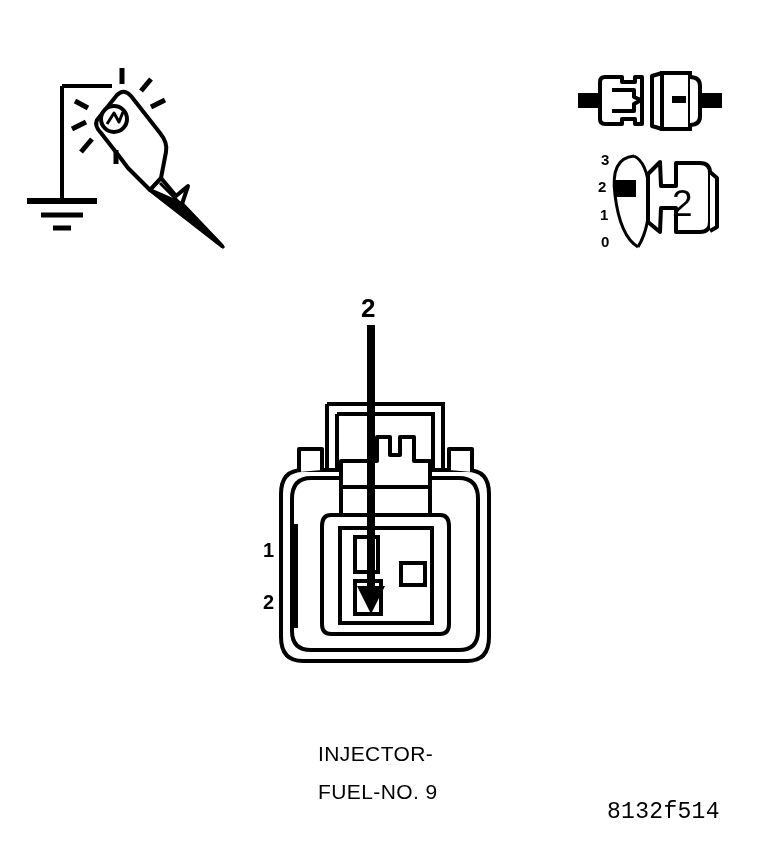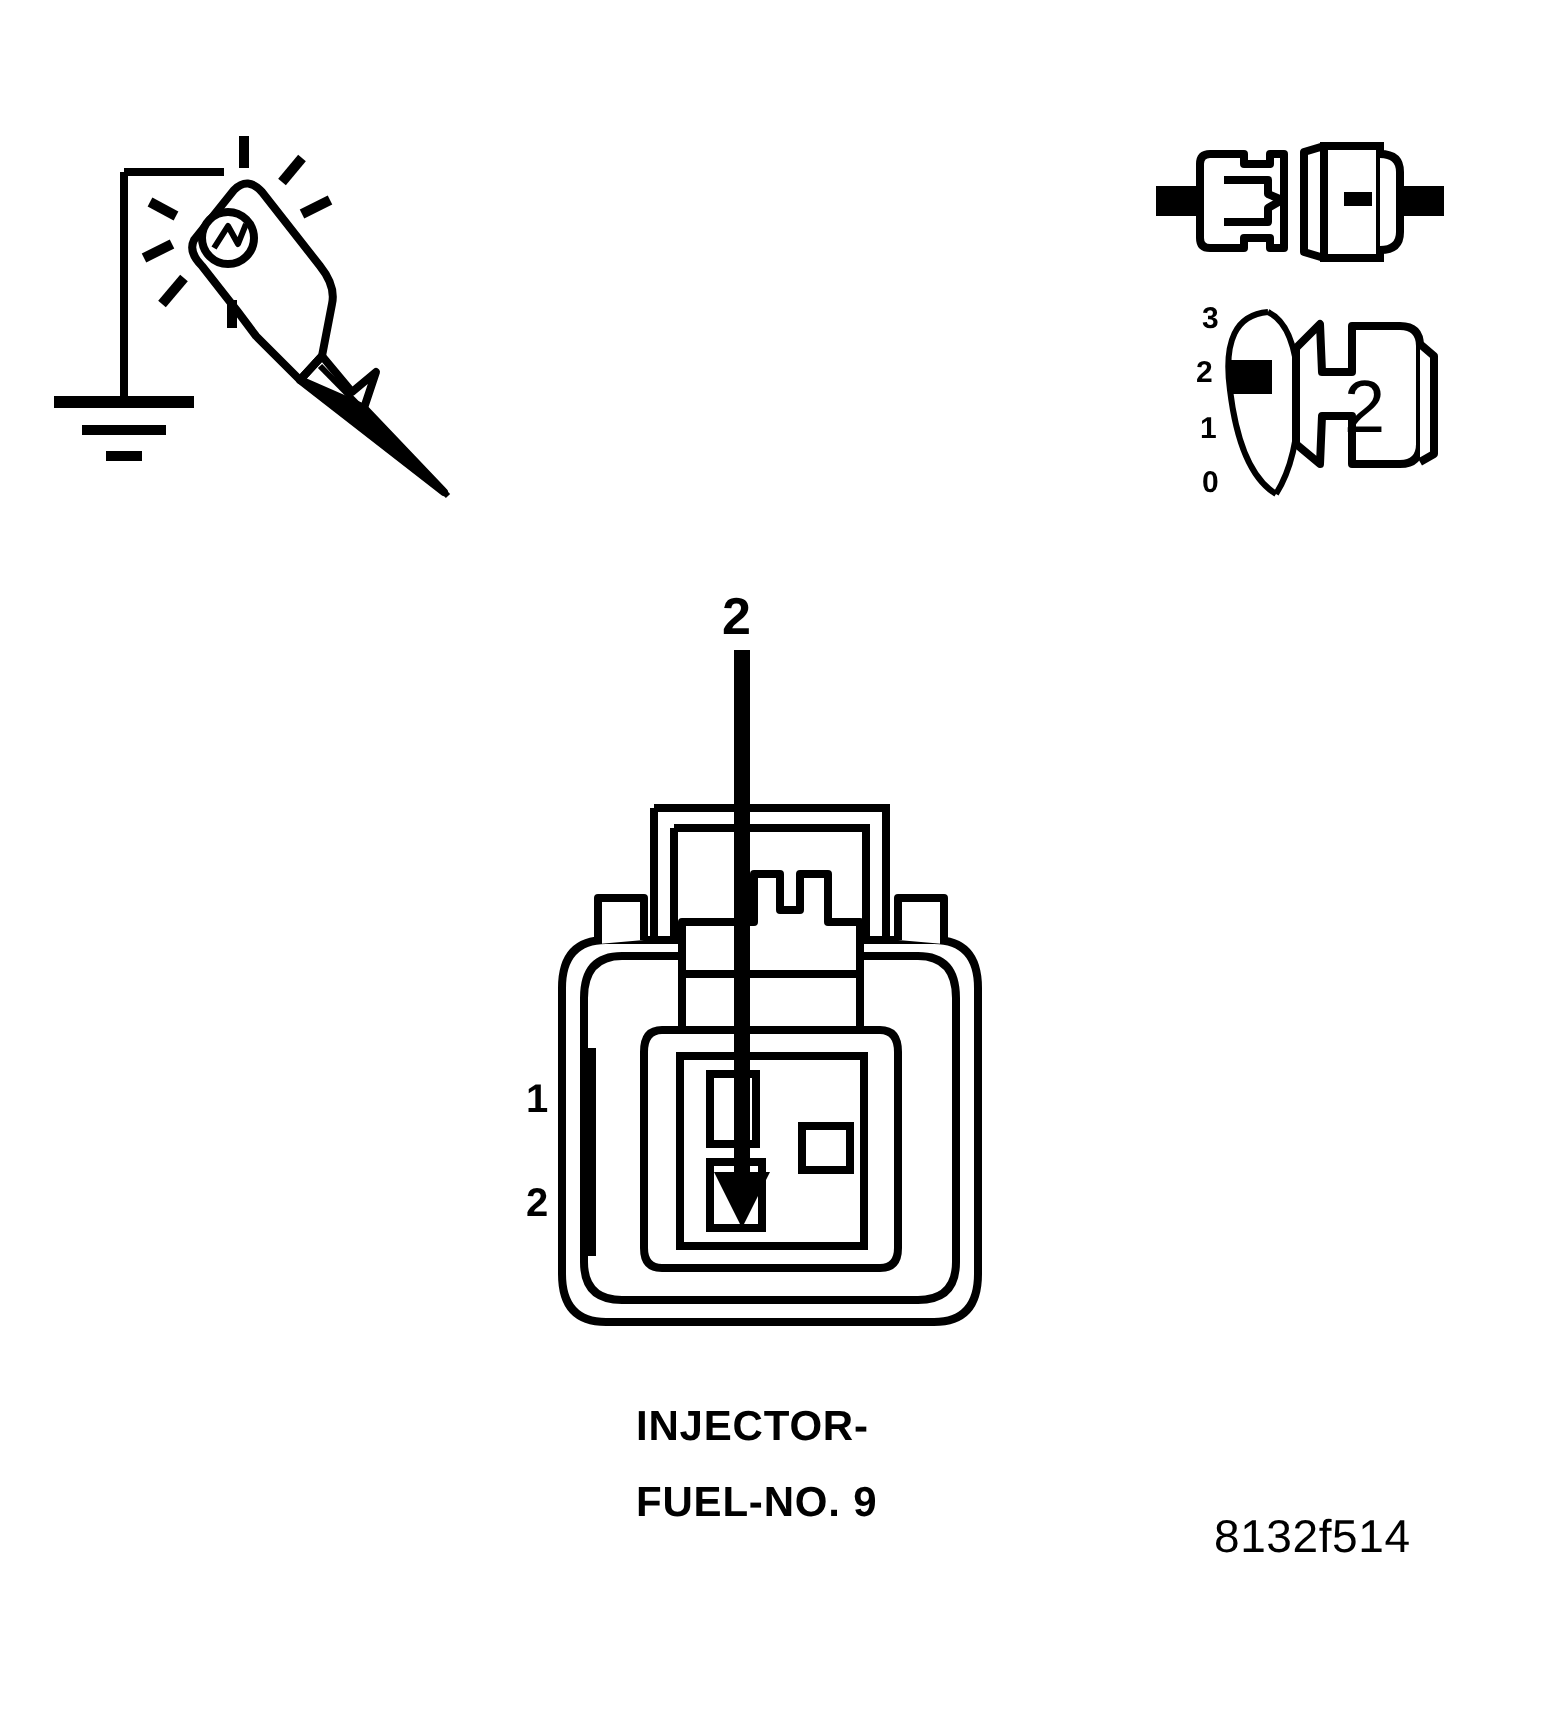--- a/index.html
+++ b/index.html
@@ -25,31 +25,33 @@
   }
   .lbl {
     position: absolute;
     color: #000000;
     font-family: "Liberation Sans", sans-serif;
     white-space: pre;
     line-height: 1;
   }
   #caption-line1, #caption-line2 {
     font-size: 21px;
-    font-weight: bold;
+    font-weight: normal;
     letter-spacing: 0.4px;
+    margin-top: 40px;
   }
   #caption-line1 { left: 318px; top: 703px; }
   #caption-line2 { left: 318px; top: 741px; }
   #figure-id {
     left: 607px;
-    top: 757px;
+    top: 801px;
     font-size: 23px;
     font-weight: normal;
     letter-spacing: 0.3px;
+    font-family: Liberation Mono, monospace;
   }
   #callout-number {
     left: 361px;
     top: 295px;
     font-size: 26px;
     font-weight: bold;
   }
   #pin-label-1 { left: 263px; top: 540px; font-size: 20px; font-weight: bold; }
   #pin-label-2 { left: 263px; top: 592px; font-size: 20px; font-weight: bold; }
   #scale-3 { left: 601px; top: 152px; font-size: 15px; font-weight: bold; }

